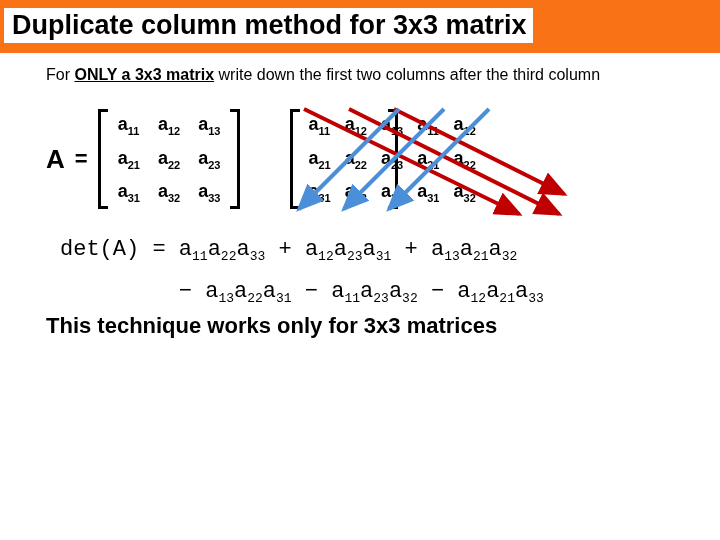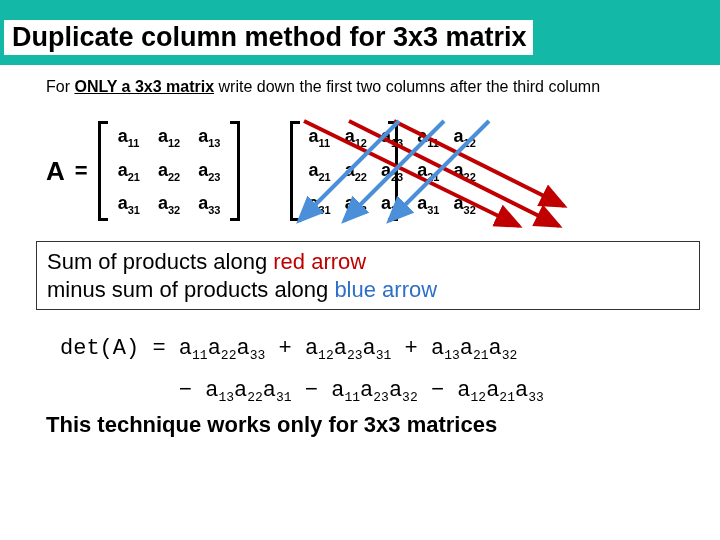--- a/index.html
+++ b/index.html
@@ -5,23 +5,23 @@
   * { margin: 0; padding: 0; box-sizing: border-box; }
   body {
     width: 720px;
     height: 540px;
     background: #fff;
     font-family: Arial, Helvetica, sans-serif;
     position: relative;
     overflow: hidden;
   }
   .title-bar {
-    background: #14b8a6;
+    background: #f97316;
     width: 100%;
-    padding: 20px 0 10px 0;
+    padding: 8px 0 10px 0;
     position: relative;
   }
   .title-text {
     background: #fff;
     display: inline-block;
     font-size: 27px;
     font-weight: bold;
     color: #000;
     padding: 2px 6px 2px 8px;
     margin-left: 4px;
@@ -179,24 +179,20 @@
         <line x1="20" y1="10" x2="235" y2="115" stroke="#c00000" stroke-width="4" marker-end="url(#ahR)"></line>
         <line x1="65" y1="10" x2="275" y2="115" stroke="#c00000" stroke-width="4" marker-end="url(#ahR)"></line>
         <line x1="110" y1="10" x2="280" y2="95" stroke="#c00000" stroke-width="4" marker-end="url(#ahR)"></line>
         <line x1="115" y1="10" x2="15" y2="110" stroke="#4a8fd8" stroke-width="4" marker-end="url(#ahB)"></line>
         <line x1="160" y1="10" x2="60" y2="110" stroke="#4a8fd8" stroke-width="4" marker-end="url(#ahB)"></line>
         <line x1="205" y1="10" x2="105" y2="110" stroke="#4a8fd8" stroke-width="4" marker-end="url(#ahB)"></line>
       </svg>
     </div>
   </div>
 
-  <div class="sum-box">
-    <span>Sum of products along </span><span class="red">red arrow</span><br>
-    <span>minus sum of products along </span><span class="blue">blue arrow</span>
-  </div>
 
   <div class="formula">
     <span>det(A) = </span><span>a</span><span class="sub2">11</span><span>a</span><span class="sub2">22</span><span>a</span><span class="sub2">33</span><span> + </span><span>a</span><span class="sub2">12</span><span>a</span><span class="sub2">23</span><span>a</span><span class="sub2">31</span><span> + </span><span>a</span><span class="sub2">13</span><span>a</span><span class="sub2">21</span><span>a</span><span class="sub2">32</span><br>
     <span style="visibility:hidden">det(A) = </span><span>− </span><span>a</span><span class="sub2">13</span><span>a</span><span class="sub2">22</span><span>a</span><span class="sub2">31</span><span> − </span><span>a</span><span class="sub2">11</span><span>a</span><span class="sub2">23</span><span>a</span><span class="sub2">32</span><span> − </span><span>a</span><span class="sub2">12</span><span>a</span><span class="sub2">21</span><span>a</span><span class="sub2">33</span>
   </div>
 
   <p class="footer-note">This technique works only for 3x3 matrices</p>
 
 </div>
 

